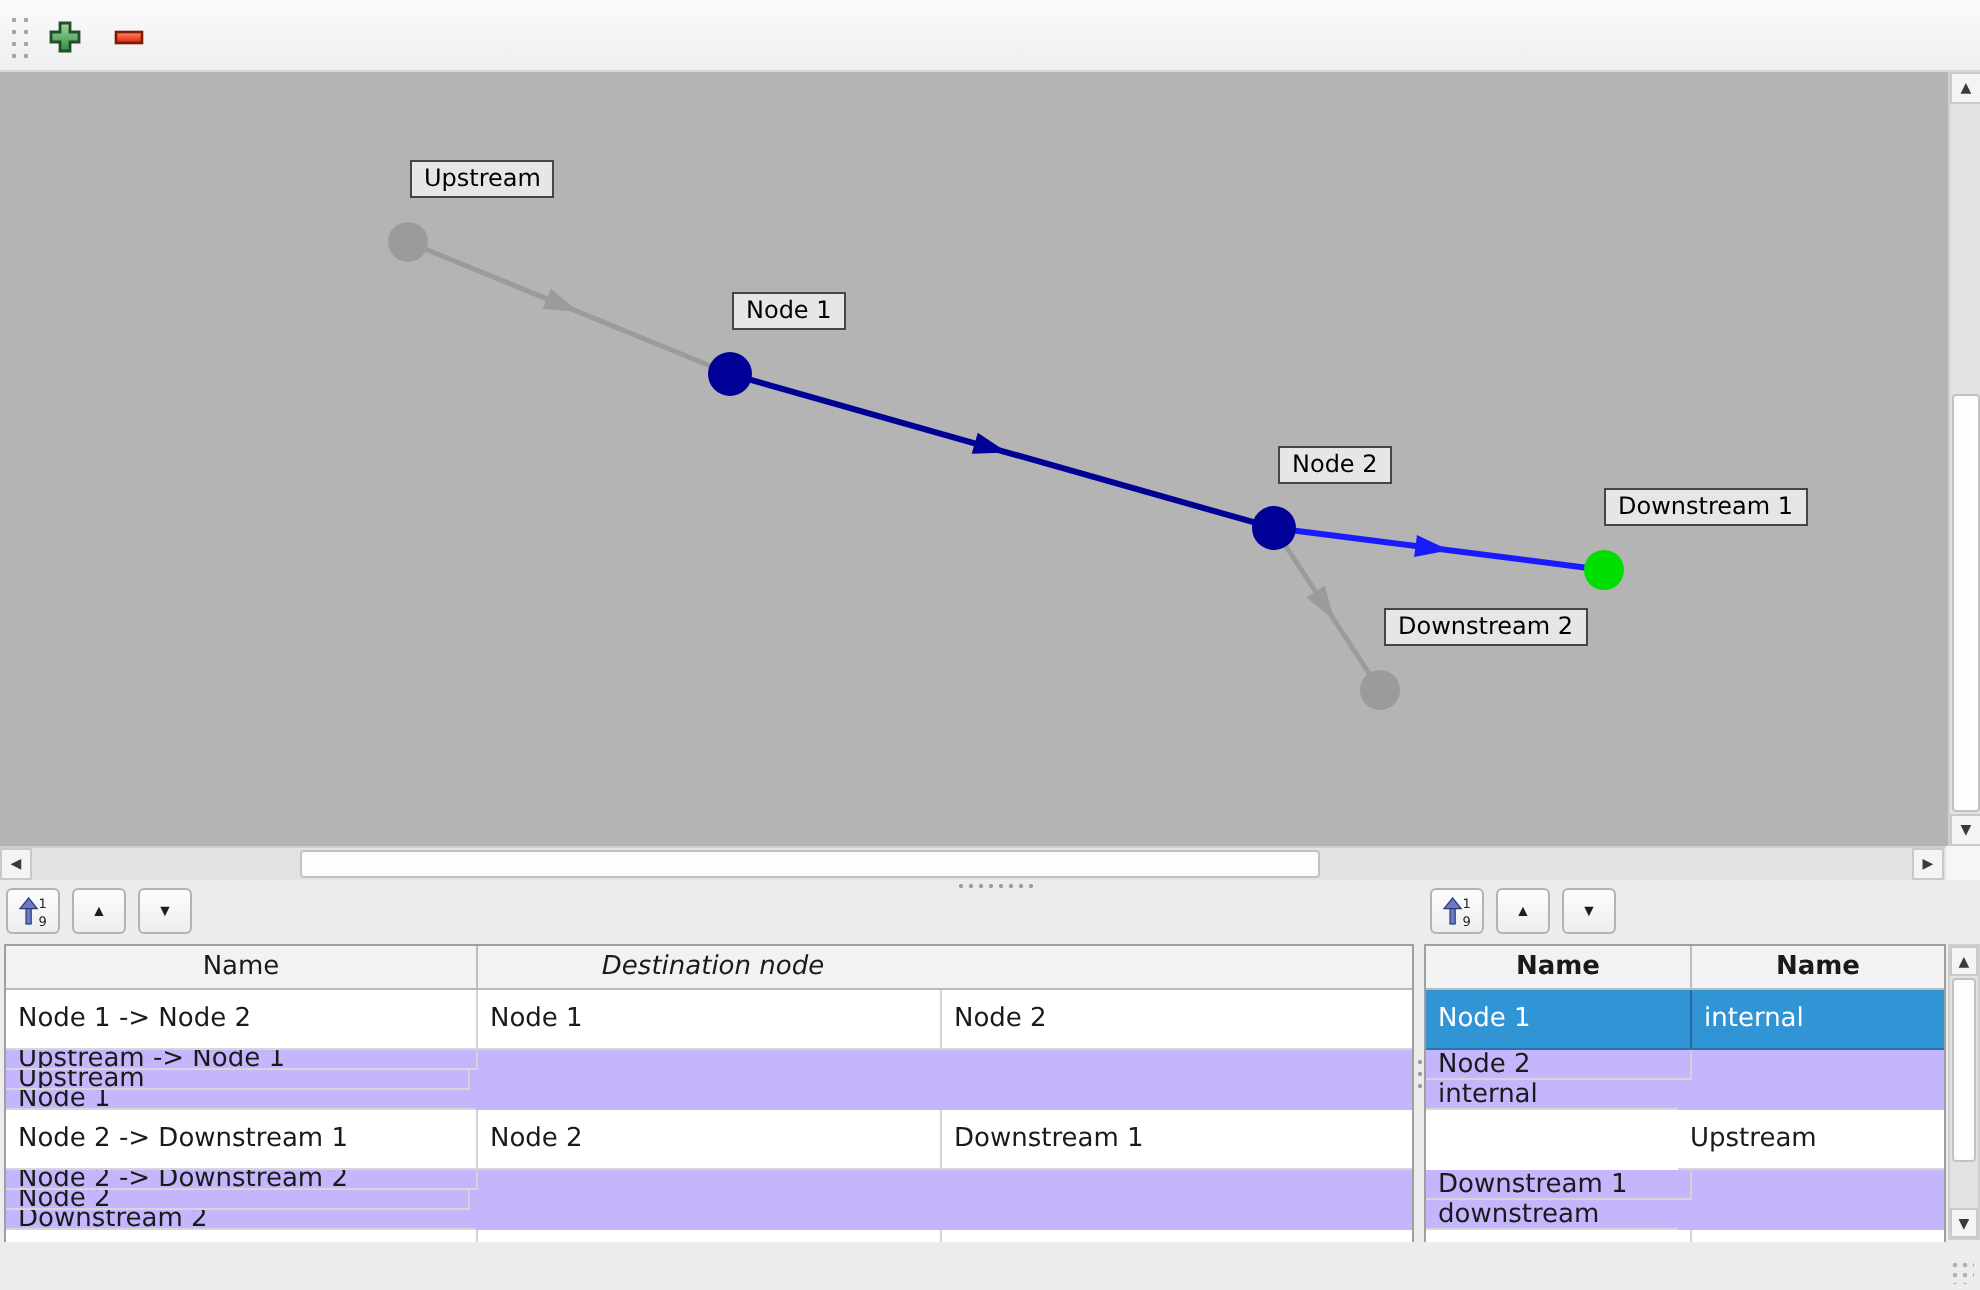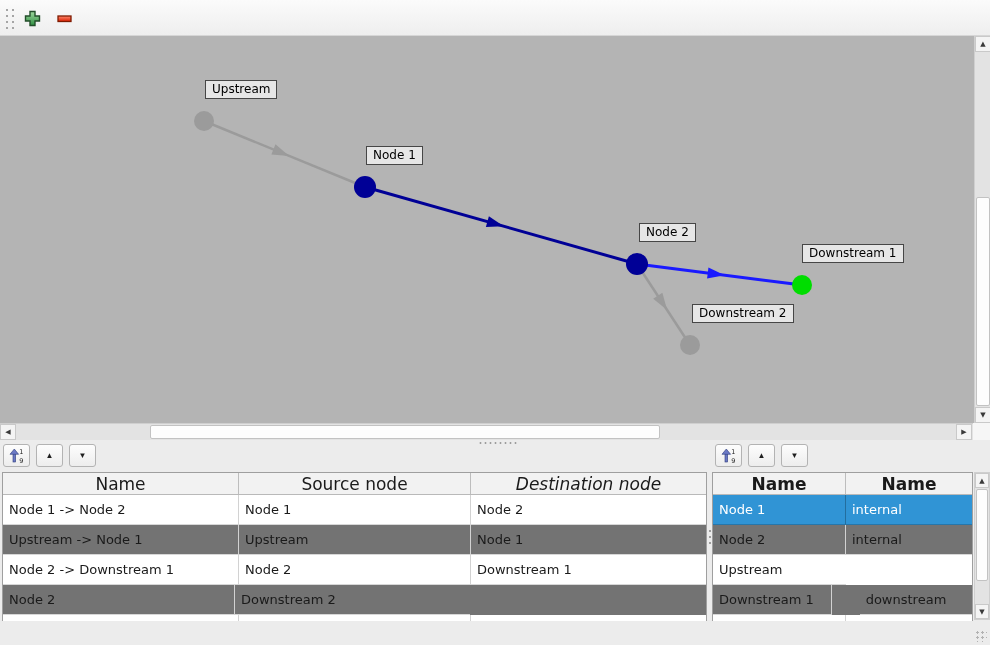--- a/index.html
+++ b/index.html
@@ -47,26 +47,26 @@
     background-size:4px 6px; background-position:1px 0; }
 
   
   .tbtn { position:absolute; top:444px; width:27px; height:23px; border:1px solid #b3b3b3; border-radius:3px;
     background:linear-gradient(#fdfdfd,#ededed); cursor:pointer; display:flex; align-items:center; justify-content:center; padding:0; }
   .tri { font-size:8px; color:#1e1e1e; line-height:1; }
 
   
   .table { position:absolute; top:472px; background:#fff; border:1px solid #9f9f9f; }
   .thead { display:flex; height:22px; background:#f2f2f2; border-bottom:1px solid #b9b9b9; }
-  .th { display:flex; align-items:center; justify-content:center; font-size:17px;
+  .th { display:flex; align-items:center; justify-content:center; font-size:13px;
     border-right:1px solid #bdbdbd; height:100%; cursor:pointer;text-align:center; }
   .th:last-child { border-right:none; }
   .bold-head .th { font-weight:bold; }
-  .trow { display:flex; height:30px; background:#fff; cursor:pointer; }
-  .trow.alt { background:#737373; }
+  .trow { display:flex; height:30px; background:#fff; cursor:pointer;justify-content:flex-end; }
+  .trow.alt { background:#c4b5fd;flex-direction:column; }
   .trow.selected { background:#3094d5; color:#fff; }
   .td { display:flex; align-items:center; padding-left:6px; font-size:13px;
     border-right:1px solid #d2d2d2; border-bottom:1px solid #d7d7d7; height:100%;
     white-space:nowrap; overflow:hidden; }
   .td:last-child { border-right:none; }
   .trow.selected .td { border-right-color:rgba(0,0,0,0.25); border-bottom-color:rgba(0,0,0,0.2); }
   .tfill { height:6px; display:flex; }
   .tfill .td { border-bottom:none; }
 
   
@@ -169,39 +169,39 @@
       <button class="tbtn" style="left: 36px;">
         <span class="tri">▲</span>
       </button>
       <button class="tbtn" style="left: 69px;">
         <span class="tri">▼</span>
       </button>
     </div>
   <div class="table" id="edges-table" style="left:2px;width:705px;height:149px;">
       <div class="thead">
         <div class="th" style="width: 236px;">Name</div>
-        <div class="th" style="width: 232px;">Source node</div>
         <div class="th" style="width: 235px; font-style: italic;">Destination node</div>
       </div>
       <div class="trow">
         <div class="td" style="width: 236px;">Node 1 -&gt; Node 2</div>
         <div class="td" style="width: 232px;">Node 1</div>
         <div class="td" style="width: 235px;">Node 2</div>
       </div>
       <div class="trow alt">
         <div class="td" style="width: 236px;">Upstream -&gt; Node 1</div>
         <div class="td" style="width: 232px;">Upstream</div>
         <div class="td" style="width: 235px;">Node 1</div>
       </div>
       <div class="trow">
         <div class="td" style="width: 236px;">Node 2 -&gt; Downstream 1</div>
         <div class="td" style="width: 232px;">Node 2</div>
         <div class="td" style="width: 235px;">Downstream 1</div>
       </div>
       <div class="trow alt">
+        <div class="td" style="width: 236px;">Node 2 -&gt; Downstream 2</div>
         <div class="td" style="width: 232px;">Node 2</div>
         <div class="td" style="width: 235px;">Downstream 2</div>
       </div>
       <div class="trow tfill">
         <div class="td" style="width: 236px;"></div>
         <div class="td" style="width: 232px;"></div>
         <div class="td" style="width: 235px;"></div>
       </div>
     </div>
 
@@ -236,21 +236,21 @@
       </div>
       <div class="trow alt">
         <div class="td" style="width: 133px;">Node 2</div>
         <div class="td" style="width: 126px;">internal</div>
       </div>
       <div class="trow">
         <div class="td" style="width: 133px;">Upstream</div>
       </div>
       <div class="trow alt">
         <div class="td" style="width: 133px;">Downstream 1</div>
-        <div class="td" style="width: 126px; margin-left: 28px;">downstream</div>
+        <div class="td" style="width: 126px;">downstream</div>
       </div>
       <div class="trow tfill">
         <div class="td" style="width: 133px;"></div>
         <div class="td" style="width: 126px;"></div>
       </div>
     </div>
 
   <div class="tscroll">
     <div class="sb-btn up">▲</div>
     <div class="thumb"></div>

